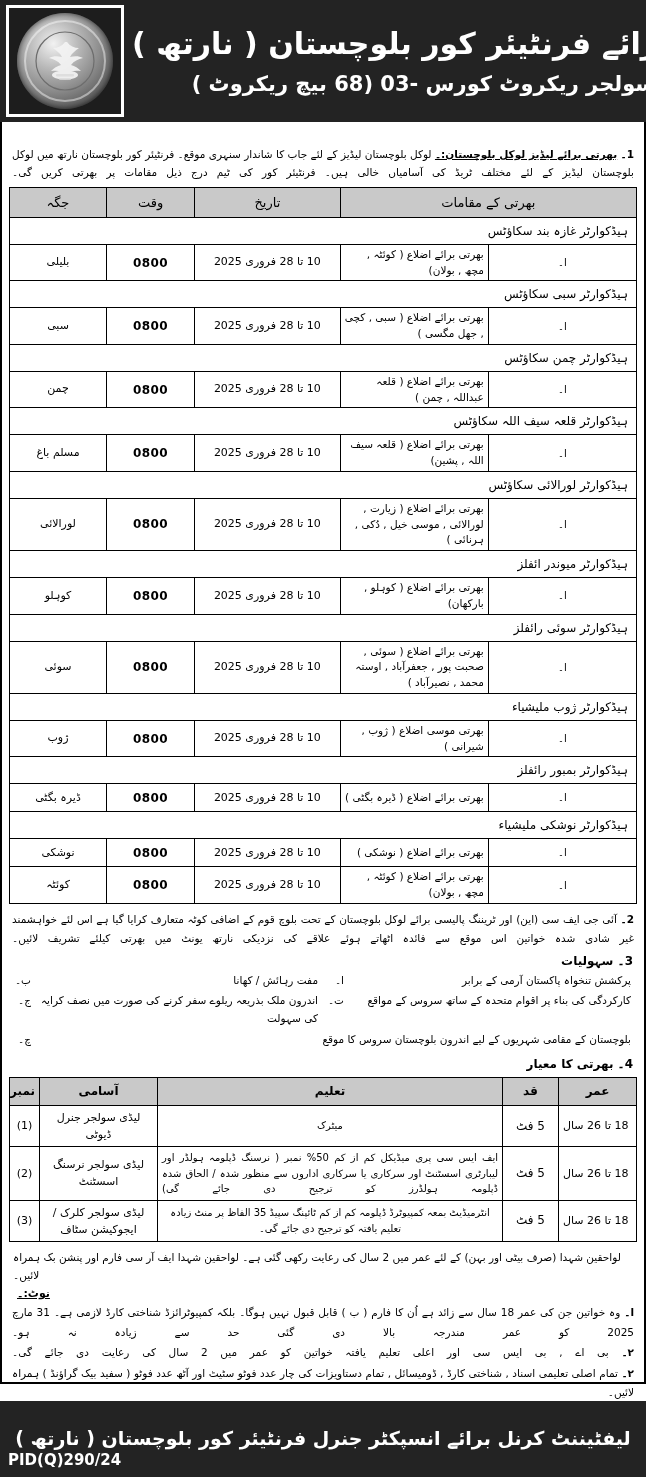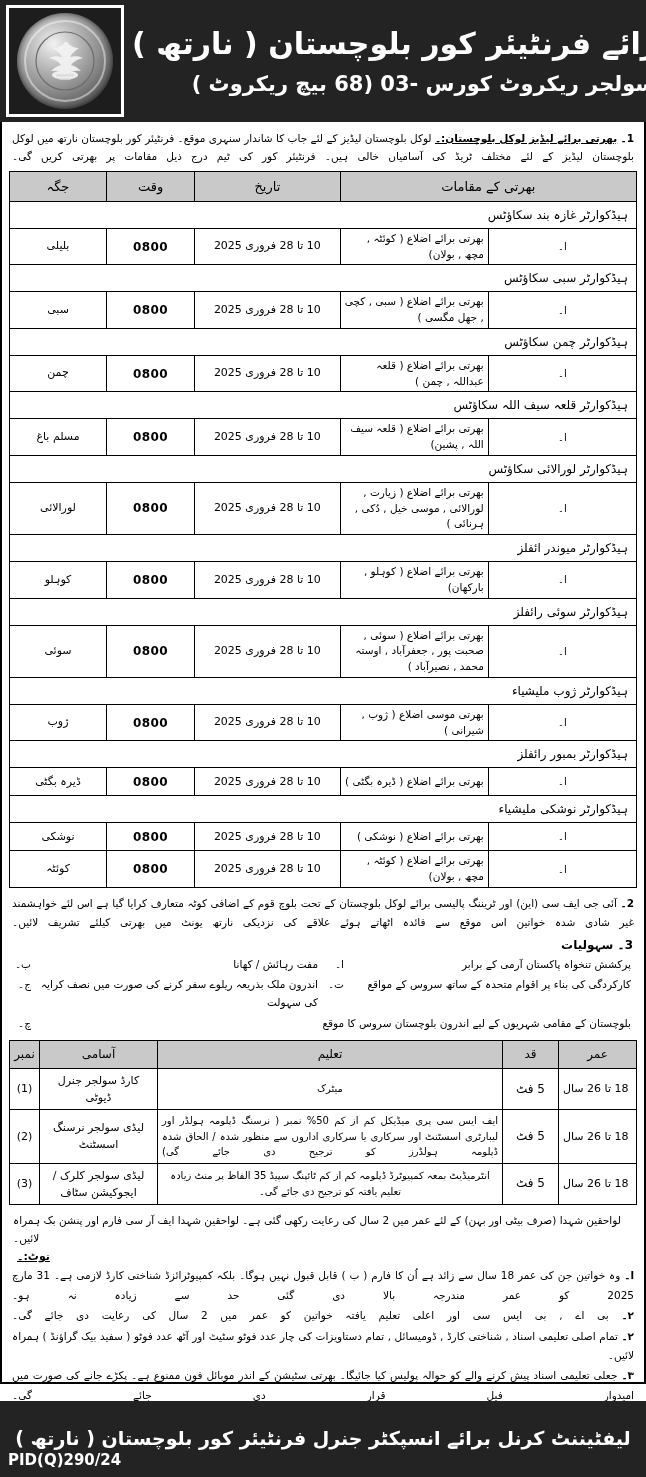--- a/index.html
+++ b/index.html
@@ -85,21 +85,21 @@
     line-height: 1.6;
     margin-top: 2px;
     white-space: nowrap;
   }
 
   
   .body-frame {
     border: 2px solid #000;
     border-top: none;
     margin: 0;
-    padding: 5px 7px 4px 7px;
+    padding: 21px 7px 4px 7px;
     height: 1262px;
     position: relative;
     background: #fff;
   }
 
   .intro {
     font-size: 10.5px;
     line-height: 1.75;
     text-align: justify;
     text-align-last: justify;
@@ -187,21 +187,21 @@
   }
   table.crit-table th,
   table.crit-table td {
     border: 1.2px solid #000;
     padding: 3px 4px;
     vertical-align: middle;
     line-height: 1.55;
   }
   table.crit-table thead th {
     background: #c9c9c9;
-    font-weight: normal;
+    font-weight: bold;
     font-size: 12px;
     height: 28px;
     text-align: center;
   }
   .k-num { width: 30px; text-align: center; }
   .k-post { width: 118px; text-align: center; }
   .k-edu { text-align: center; }
   .k-height { width: 56px; text-align: center; }
   .k-age { width: 78px; text-align: center; }
 
@@ -455,37 +455,41 @@
         <div class="fac-item">
           <span class="lbl">ج۔</span>
           <span class="val">اندرون ملک بذریعہ ریلوے سفر کرنے کی صورت میں نصف کرایہ کی سہولت</span>
         </div>
         <div class="fac-item fac-full">
           <span class="lbl">چ۔</span>
           <span class="val">بلوچستان کے مقامی شہریوں کے لیے اندرون بلوچستان سروس کا موقع</span>
         </div>
       </div>
 
+    <div class="section-head">
+      <span>4۔</span>
+      <span>بھرتی کا معیار</span>
+    </div>
 
     <table class="crit-table">
       <thead>
         <tr>
           <th class="k-age">عمر</th>
           <th class="k-height">قد</th>
           <th class="k-edu">تعلیم</th>
           <th class="k-post">آسامی</th>
           <th class="k-num">نمبر</th>
         </tr>
       </thead>
       <tbody id="crit-body">
           <tr>
             <td class="k-age">18 تا 26 سال</td>
             <td class="k-height">5 فٹ</td>
             <td class="k-edu center">میٹرک</td>
-            <td class="k-post">کارڈ سولجر جنرل ڈیوٹی</td>
+            <td class="k-post">لیڈی سولجر جنرل ڈیوٹی</td>
             <td class="k-num">(1)</td>
           </tr>
           <tr>
             <td class="k-age">18 تا 26 سال</td>
             <td class="k-height">5 فٹ</td>
             <td class="k-edu">ایف ایس سی پری میڈیکل کم از کم 50% نمبر ( نرسنگ ڈپلومہ ہولڈر اور لیبارٹری اسسٹنٹ اور سرکاری یا سرکاری اداروں سے منظور شدہ / الحاق شدہ ڈپلومہ ہولڈرز کو ترجیح دی جائے گی)</td>
             <td class="k-post">لیڈی سولجر نرسنگ اسسٹنٹ</td>
             <td class="k-num">(2)</td>
           </tr>
           <tr>

